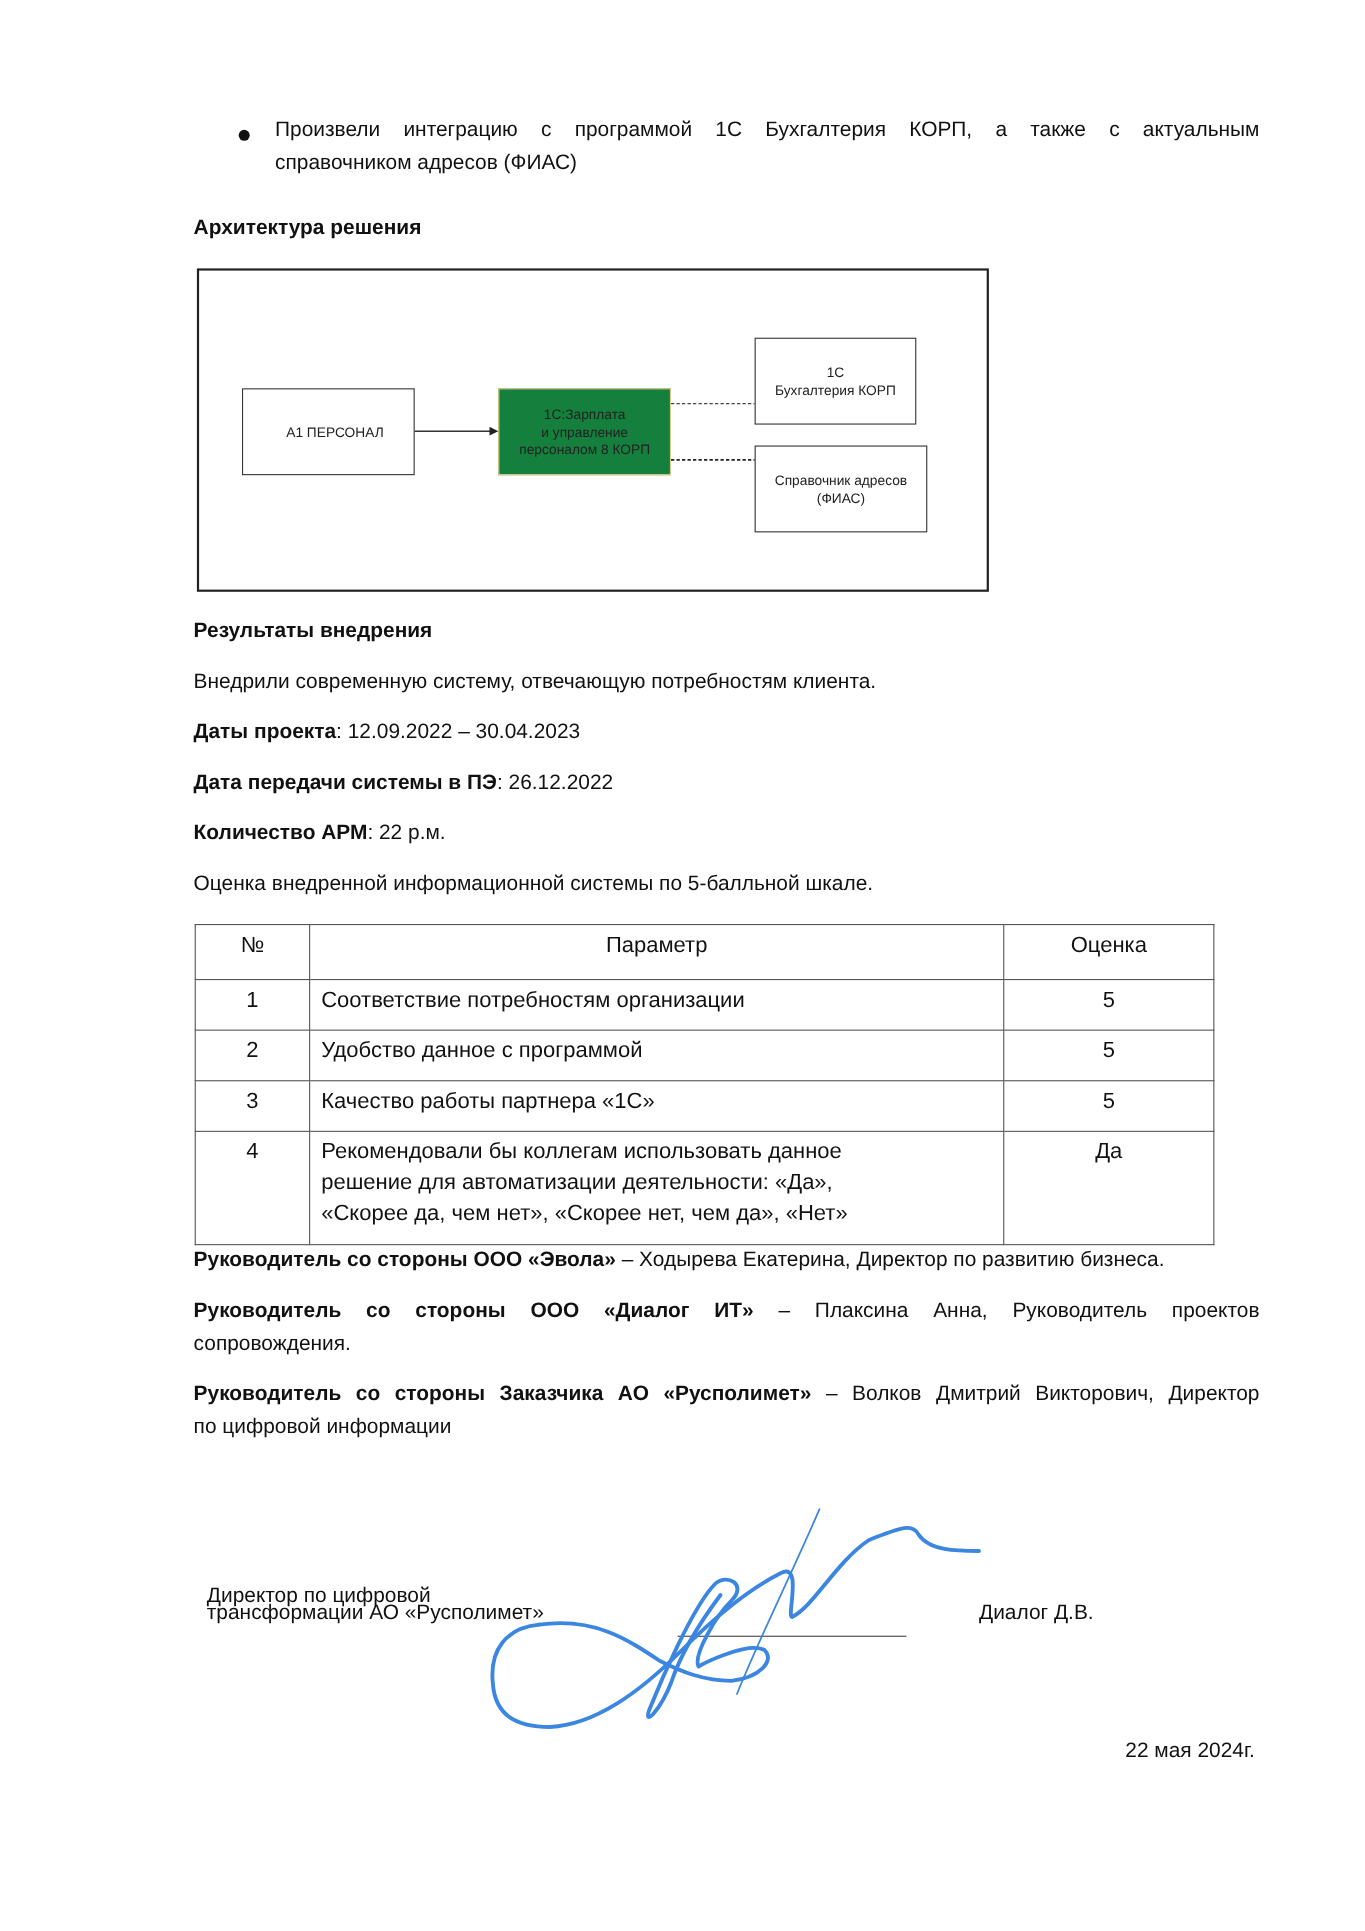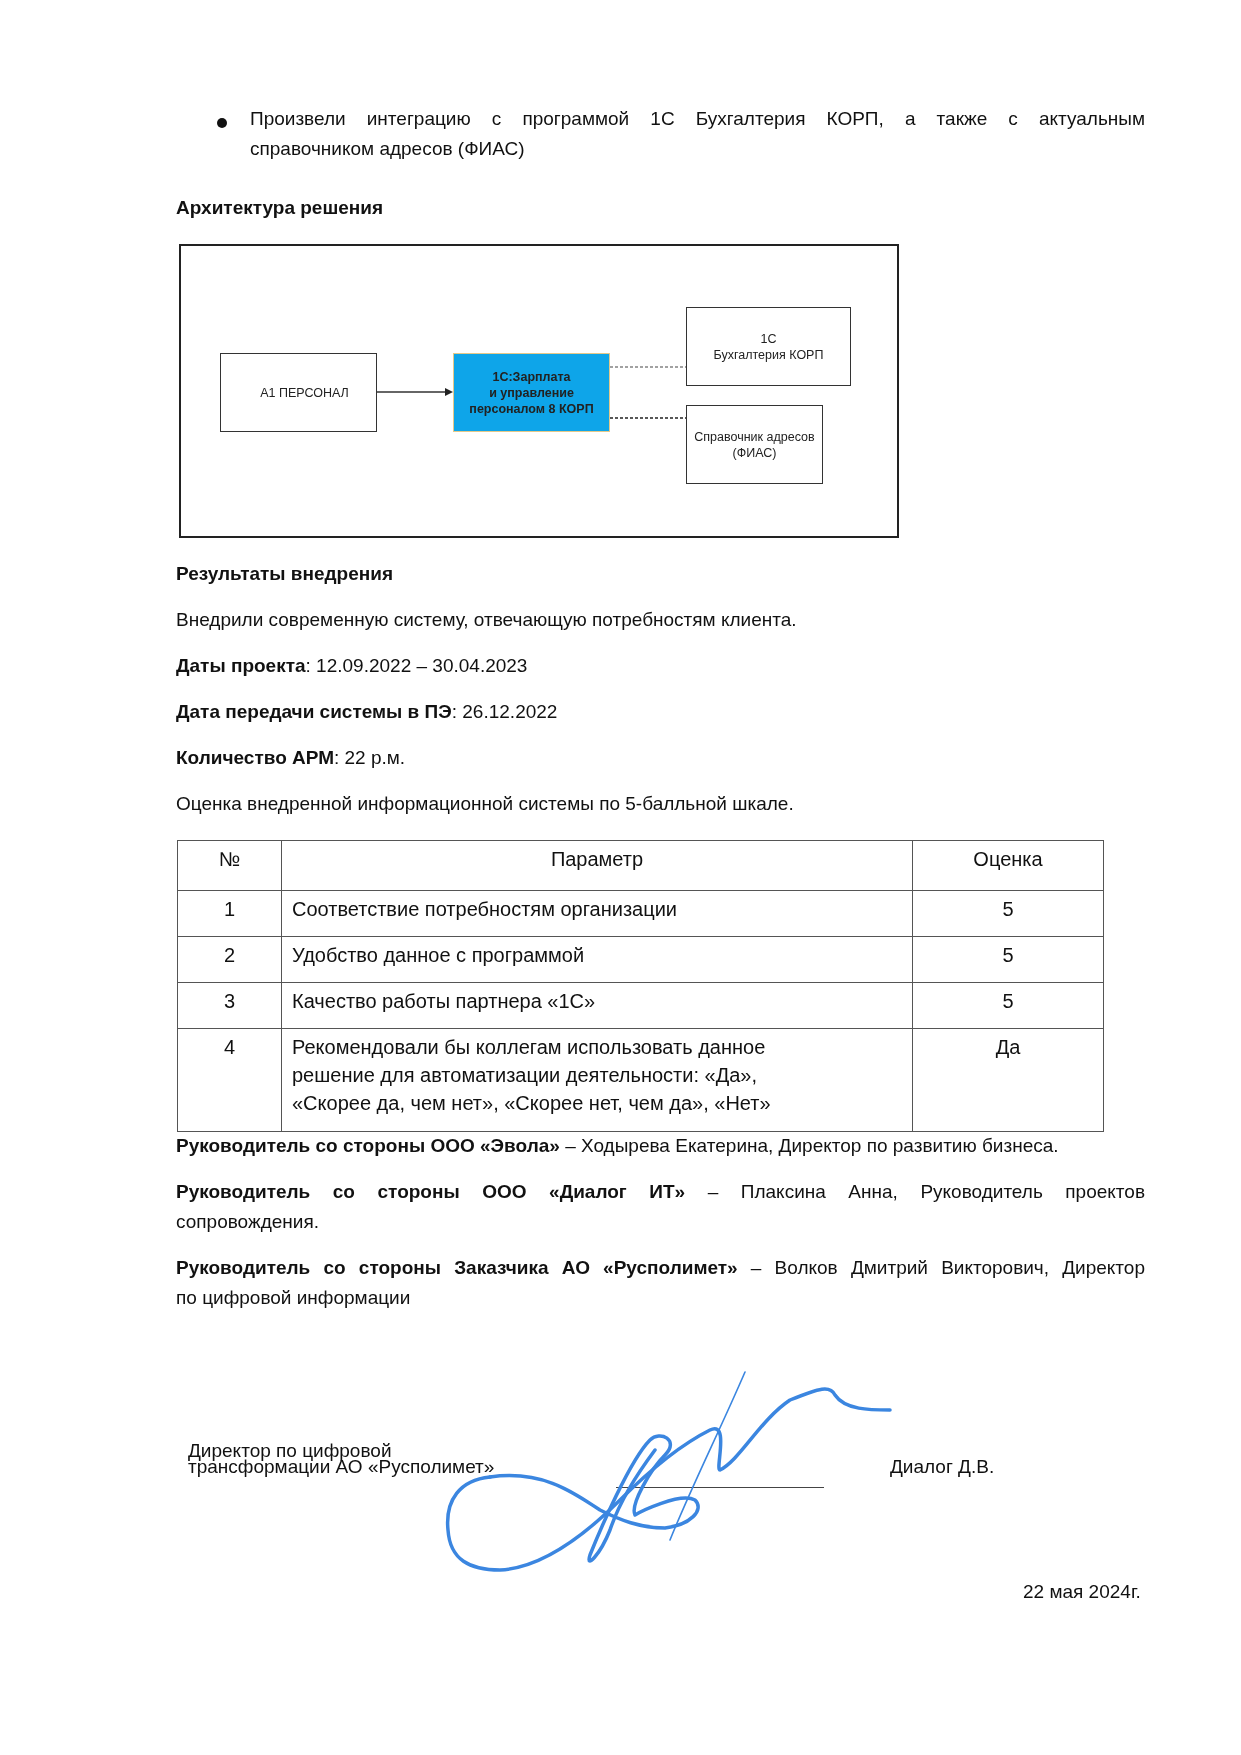--- a/index.html
+++ b/index.html
@@ -5,21 +5,21 @@
   html, body { margin:0; padding:0; background:#fff; }
   body { width:1241px; height:1755px; position:relative; overflow:hidden;
          font-family:"Liberation Sans", sans-serif; color:#111; }
   .abs { position:absolute; }
   .p { font-family:"Liberation Sans Narrow","Liberation Sans", sans-serif; font-size:19px; line-height:30px; }
   .b { font-weight:bold; }
   .just { text-align:justify; text-align-last:justify; }
   .bullet { left:217px; top:118px; width:10px; height:10px; border-radius:50%; background:#111; }
   .diagram { left:179px; top:244px; width:720px; height:294px; border:2px solid #222; box-sizing:border-box; }
   .box { position:absolute; border:1.5px solid #333; box-sizing:border-box; display:flex; align-items:center; justify-content:center; text-align:center; font-size:12.5px; line-height:16px; color:#222; font-family:"Liberation Sans", sans-serif; }
-  .box.yellow { background:#0ea5e9; border-color:#e4c98a;font-weight:bold; }
+  .box.yellow { background:#15803d; border-color:#e4c98a; }
   table.rating { position:absolute; left:177px; top:840px; width:927px; border-collapse:collapse; font-family:"Liberation Sans", sans-serif; font-size:20px; }
   table.rating td { border:1.5px solid #555; vertical-align:top; padding:4px 10px 0 10px; line-height:28px; }
   td.c { text-align:center; }
 </style>
 </head>
 <body>
 
 <div class="abs bullet"></div>
 <div class="abs p just" style="left:250px; top:104px; width:895px;">Произвели интеграцию с программой 1С Бухгалтерия КОРП, а также с актуальным</div>
 <div class="abs p" style="left:250px; top:134px;">справочником адресов (ФИАС)</div>
@@ -28,25 +28,25 @@
 
 <div class="abs diagram">
   <div class="box" style="left:39px; top:107px; width:157px; height:79px;padding-left:12px;">
     <span>А1 ПЕРСОНАЛ</span>
   </div>
   <div class="box yellow" style="left:272px; top:107px; width:157px; height:79px; flex-direction:column;">
     <span>1С:Зарплата</span>
     <span>и управление</span>
     <span>персоналом 8 КОРП</span>
   </div>
-  <div class="box" style="left:505px; top:61px; width:165px; height:79px; flex-direction:column;">
+  <div class="box" style="left:505px; top:61px; width:147px; height:79px; flex-direction:column;">
     <span>1С</span>
     <span>Бухгалтерия КОРП</span>
   </div>
-  <div class="box" style="left:505px; top:159px; width:137px; height:79px; flex-direction:column;">
+  <div class="box" style="left:505px; top:159px; width:157px; height:79px; flex-direction:column;">
     <span>Справочник адресов</span>
     <span>(ФИАС)</span>
   </div>
   <svg class="abs" style="left:0; top:0;" width="716" height="290">
     <line x1="196" y1="146" x2="266" y2="146" stroke="#333" stroke-width="1.5"></line>
     <polygon points="272,146 264,142 264,150" fill="#222"></polygon>
     <line x1="429" y1="121" x2="505" y2="121" stroke="#444" stroke-width="1.2" stroke-dasharray="3,2"></line>
     <line x1="429" y1="172" x2="505" y2="172" stroke="#222" stroke-width="1.5" stroke-dasharray="3,2"></line>
   </svg>
 </div>

